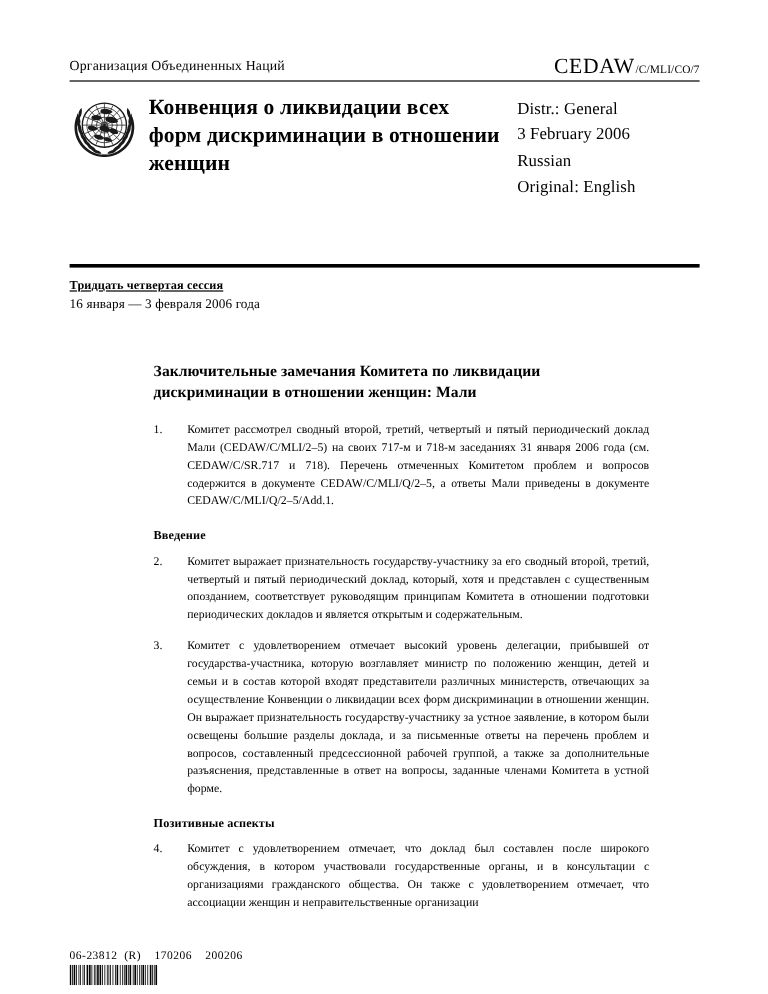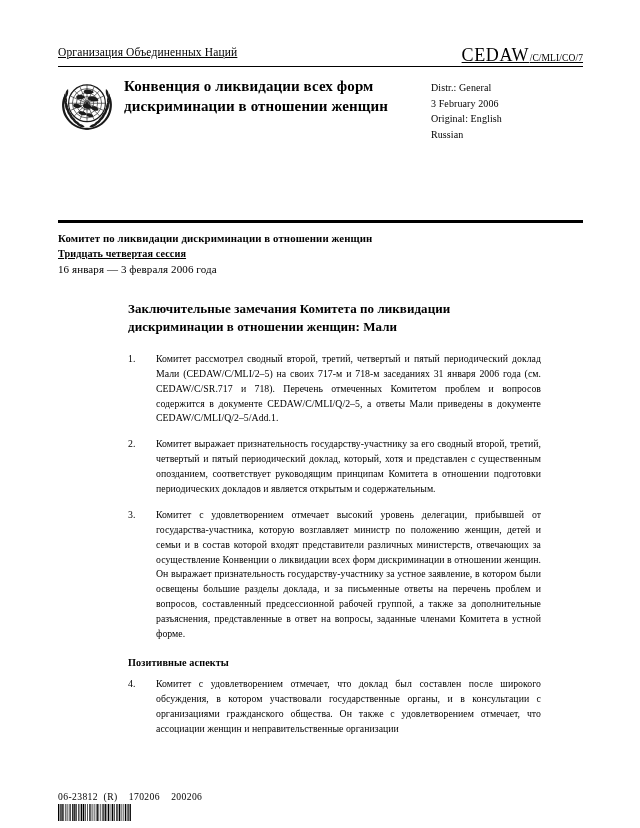--- a/index.html
+++ b/index.html
@@ -27,24 +27,23 @@
 
   
   .masthead {
     position: absolute;
     left: 58px;
     top: 46px;
     width: 525px;
   }
   .masthead-top {
     display: flex;
-    align-items: flex-start;
+    align-items: center;
     justify-content: space-between;
     padding-bottom: 2px;
-    text-decoration: underline;
   }
   .org-name {
     font-size: 11.5px;
     letter-spacing: 0.15px;
     line-height: 1.1;
     white-space: nowrap;
   }
   .symbol-wrap {
     display: flex;
     align-items: baseline;
@@ -74,31 +73,31 @@
   }
   .emblem {
     width: 58px;
     height: 54px;
     flex: 0 0 58px;
     margin-top: 2px;
   }
   .conv-title {
     flex: 1 1 auto;
     margin-left: 8px;
-    font-size: 15px;
+    font-size: 18px;
     font-weight: bold;
     line-height: 1.32;
     letter-spacing: 0.1px;
     padding-top: 1px;
   }
   .distr-block {
     flex: 0 0 auto;
     width: 152px;
     margin-left: 10px;
-    font-size: 10px;
+    font-size: 14px;
     line-height: 1.55;
     letter-spacing: 0.1px;
     padding-top: 4px;
   }
 
   
   .rule-thick {
     position: absolute;
     left: 58px;
     top: 220px;
@@ -268,39 +267,39 @@
             <path d="M52 62 C57 62 61 64 61 67 C57 69 52 68 50 66 C48 64 49 62 52 62 Z"></path>
           </g>
         </g>
       </svg>
 
       <div class="conv-title">Конвенция о ликвидации всех форм дискриминации в отношении женщин</div>
 
       <div class="distr-block">
         <div>Distr.: General</div>
         <div>3 February 2006</div>
+        <div>Russian</div>
         <div>Original: English</div>
-        <div>Russian</div>
       </div>
 
     </div>
   </div>
 
   <div class="rule-thick"></div>
 
   <div class="committee">
-    <div class="committee-name">Комитет по ликвидации дискриминации в отношении женщин</div>
     <div class="session-name">Тридцать четвертая сессия</div>
     <div class="session-dates">16 января — 3 февраля 2006 года</div>
   </div>
 
   <div class="content">
     <h1 class="doc-title">Заключительные замечания Комитета по ликвидации дискриминации в отношении женщин: Мали</h1>
     <div id="body-slot">
         <p class="para"><span class="num">1.</span><span>Комитет рассмотрел сводный второй, третий, четвертый и пятый периодический доклад Мали (CEDAW/C/MLI/2–5) на своих 717-м и 718-м заседаниях 31 января 2006 года (см. CEDAW/C/SR.717 и 718). Перечень отмеченных Комитетом проблем и вопросов содержится в документе CEDAW/C/MLI/Q/2–5, а ответы Мали приведены в документе CEDAW/C/MLI/Q/2–5/Add.1.</span></p>
+        <div class="section-heading">Введение</div>
         <p class="para"><span class="num">2.</span><span>Комитет выражает признательность государству-участнику за его сводный второй, третий, четвертый и пятый периодический доклад, который, хотя и представлен с существенным опозданием, соответствует руководящим принципам Комитета в отношении подготовки периодических докладов и является открытым и содержательным.</span></p>
         <p class="para"><span class="num">3.</span><span>Комитет с удовлетворением отмечает высокий уровень делегации, прибывшей от государства-участника, которую возглавляет министр по положению женщин, детей и семьи и в состав которой входят представители различных министерств, отвечающих за осуществление Конвенции о ликвидации всех форм дискриминации в отношении женщин. Он выражает признательность государству-участнику за устное заявление, в котором были освещены большие разделы доклада, и за письменные ответы на перечень проблем и вопросов, составленный предсессионной рабочей группой, а также за дополнительные разъяснения, представленные в ответ на вопросы, заданные членами Комитета в устной форме.</span></p>
         <div class="section-heading">Позитивные аспекты</div>
         <p class="para"><span class="num">4.</span><span>Комитет с удовлетворением отмечает, что доклад был составлен после широкого обсуждения, в котором участвовали государственные органы, и в консультации с организациями гражданского общества. Он также с удовлетворением отмечает, что ассоциации женщин и неправительственные организации</span></p>
       </div>
   </div>
 
   <div class="footer">
     <div class="footer-code">06-23812  (R)    170206    200206</div>
     <svg class="barcode" viewBox="0 0 214 34" preserveAspectRatio="none">

